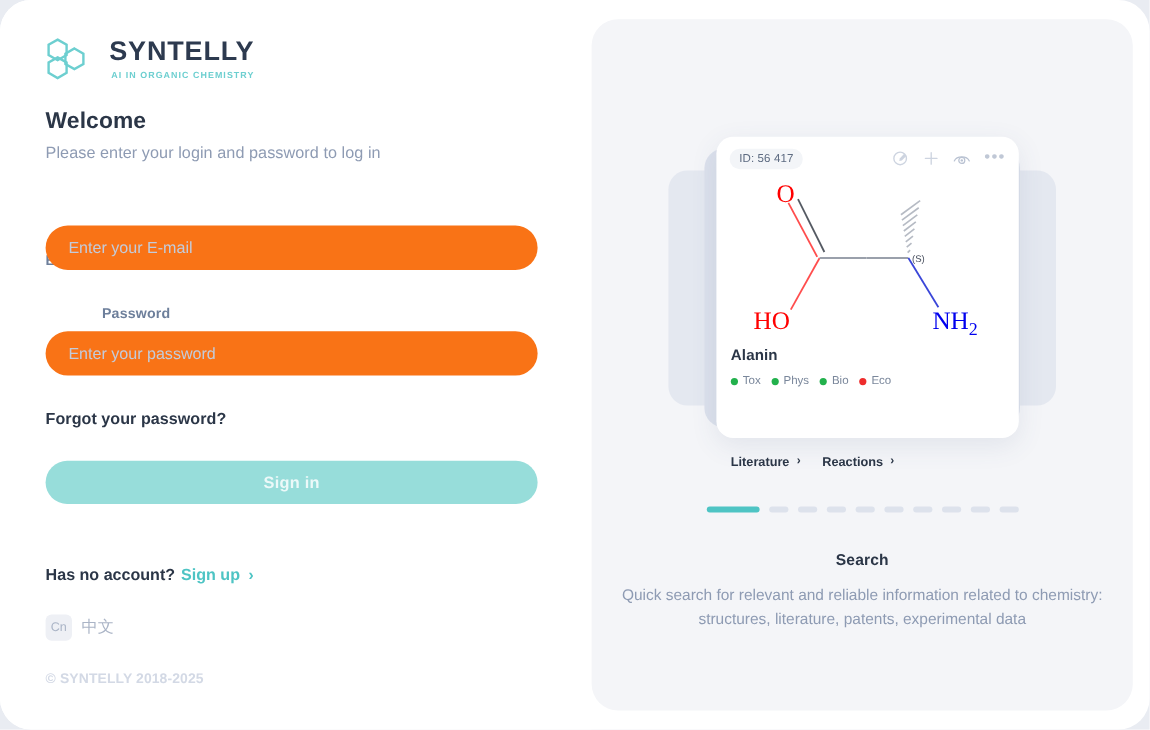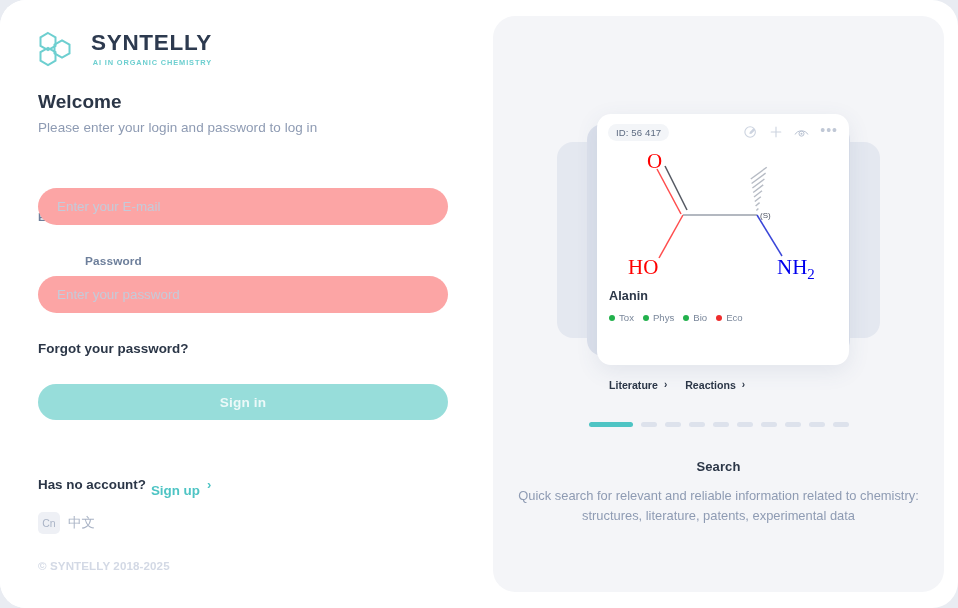--- a/index.html
+++ b/index.html
@@ -91,21 +91,21 @@
 
   .text-input {
     position: absolute;
     left: 38px;
     width: 410px;
     height: 37px;
     box-sizing: border-box;
     border: none;
     outline: none;
     border-radius: 19px;
-    background: #fca5a5;
+    background: #f97316;
     padding: 0 19px;
     font-family: "Liberation Sans", sans-serif;
     font-size: 13.4px;
     color: #3a4659;
   }
   .text-input::placeholder {
     color: #c3cbda;
     font-size: 13.4px;
   }
   .input-email { top: 188px; }
@@ -149,21 +149,20 @@
     font-size: 13.4px;
   }
   .signup-q {
     font-weight: bold;
     color: #2b3647;
   }
   .signup-link {
     font-weight: bold;
     color: #4ec4c4;
     cursor: pointer;
-    margin-top: 12px;
   }
   .signup-chevron {
     color: #4ec4c4;
     font-size: 13px;
     font-weight: bold;
     margin-left: 2px;
     line-height: 1;
   }
 
   .lang-row {

